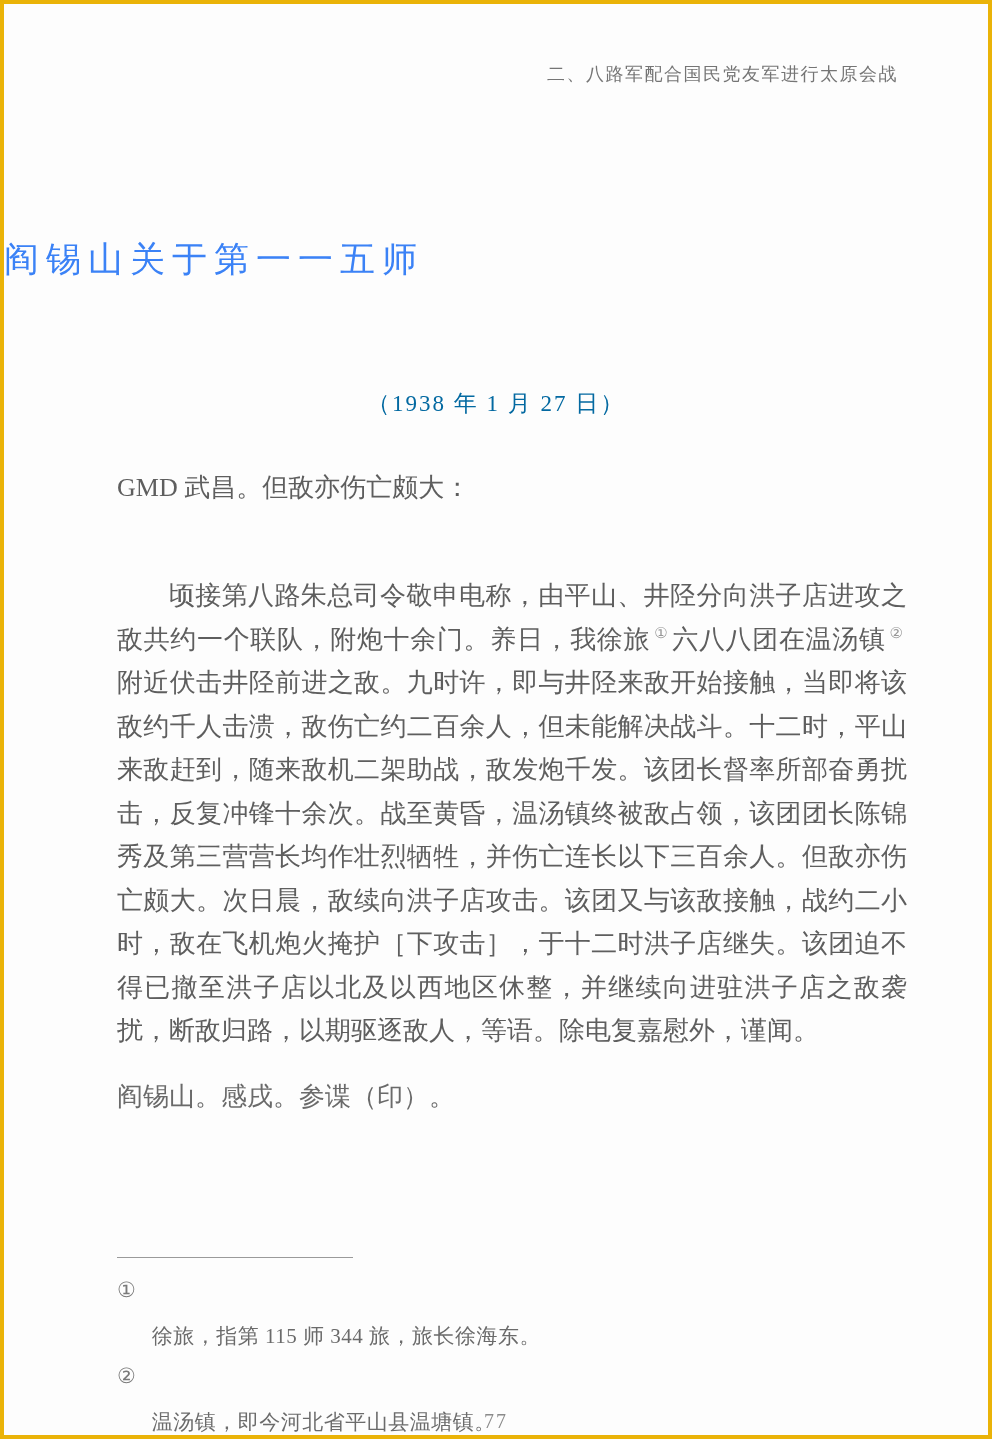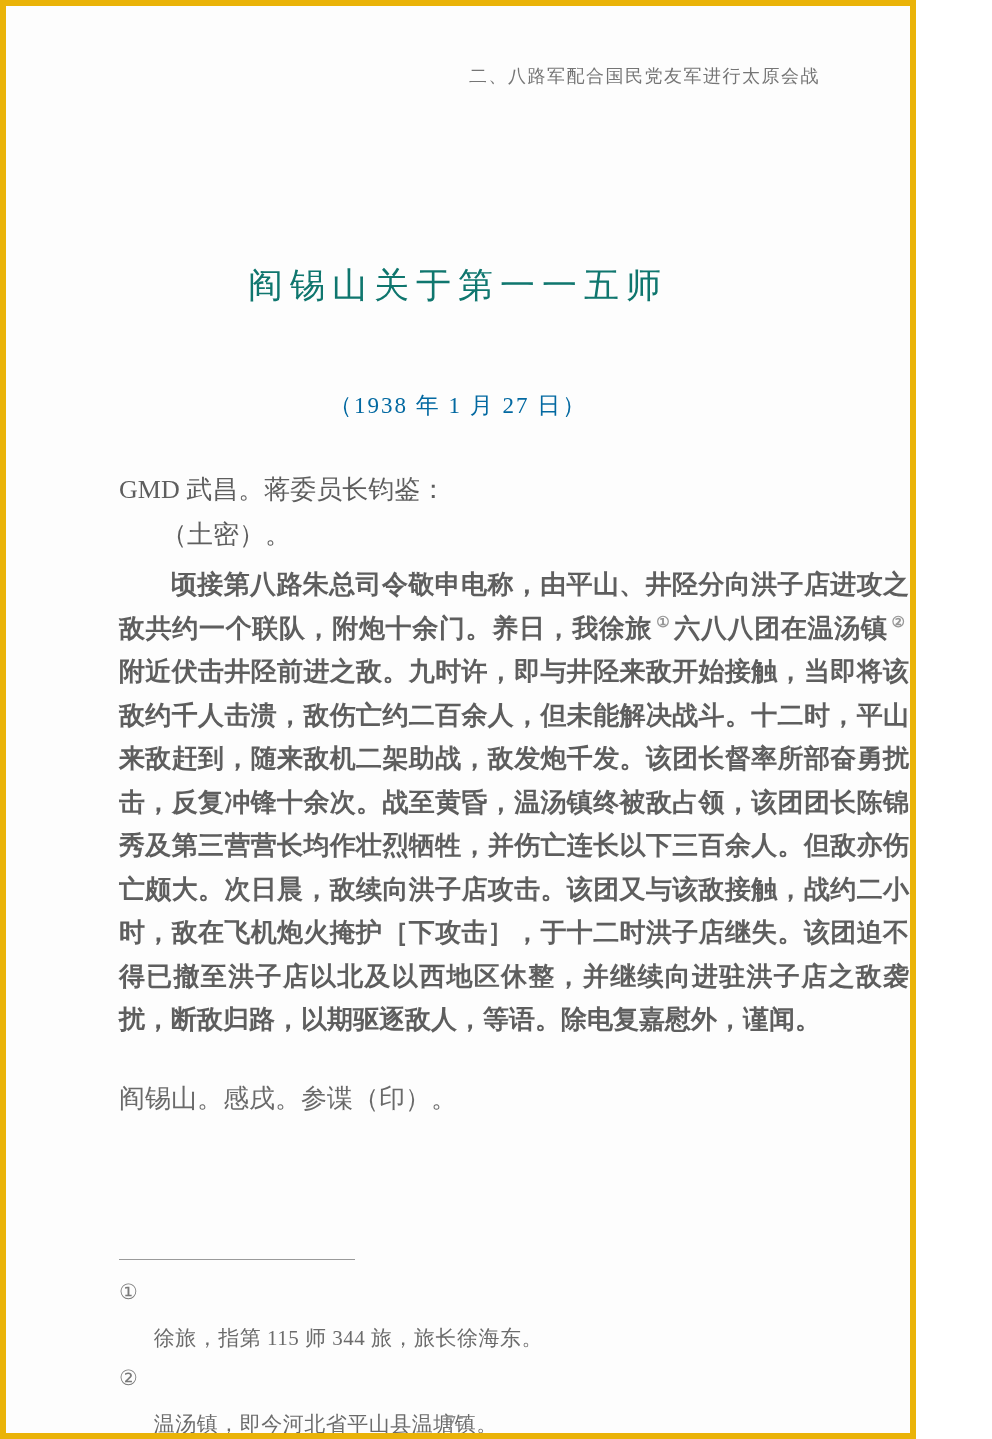--- a/index.html
+++ b/index.html
@@ -3,41 +3,41 @@
 <meta charset="utf-8">
 <style>
   * { margin: 0; padding: 0; box-sizing: border-box; }
   html, body { width: 992px; height: 1439px; }
   body {
     background: #ffffff;
     font-family: "Liberation Serif", "DejaVu Serif", serif;
   }
   .page {
     position: relative;
-    width: 916px;
+    width: 992px;
     height: 1439px;
     background: #fdfdfd;
-    border: 6px solid #eab308;
+    border: 4px solid #eab308;
     overflow: hidden;
   }
   .doc-header {
     position: absolute;
     top: 58px;
     right: 90px;
     font-size: 18px;
     letter-spacing: 1.5px;
     color: #757575;
   }
   .title-block {
     position: absolute;
-    top: 252px;
+    top: 228px;
     left: 0;
     width: 100%;
-    text-align: center;
-    color: #0f766e;
+    text-align: left;
+    color: #3b82f6;
     font-weight: 400;
   }
   .title-line {
     font-size: 35px;
     line-height: 55px;
     letter-spacing: 7px;
   }
   .doc-date {
     position: absolute;
     top: 384px;
@@ -59,28 +59,27 @@
   .secret-mark {
     position: absolute;
     top: 511px;
     left: 113px;
     width: 790px;
     font-size: 26px;
     padding-left: 42px;
   }
   .main-paragraph {
     position: absolute;
-    top: 557px;
+    top: 570px;
     left: 113px;
     width: 790px;
     font-size: 26px;
     line-height: 43.5px;
     text-align: justify;
     text-indent: 2em;
-    font-weight: bold;
   }
   .footnote-ref {
     font-size: 15px;
     vertical-align: super;
     line-height: 0;
     color: #979797;
     margin: 0 4px;
   }
   .signature {
     position: absolute;
@@ -136,23 +135,22 @@
 <div class="page">
 
   <div class="doc-header">二、八路军配合国民党友军进行太原会战</div>
 
   <div class="title-block">
     <div class="title-line">阎锡山关于第一一五师</div>
   </div>
 
   <div class="doc-date">（1938 年 1 月 27 日）</div>
 
-  <div class="salutation body-text">GMD 武昌。蒋委员长钧鉴：</div>
+  <div class="salutation body-text">GMD 武昌。但敌亦伤亡颇大：</div>
 
-  <div class="secret-mark body-text">（土密）。</div>
 
   <div class="main-paragraph body-text"><span>顷接第八路朱总司令敬申电称，由平山、井陉分向洪子店进攻之敌共约一个联队，附炮十余门。养日，我徐旅</span><span class="footnote-ref">①</span><span>六八八团在温汤镇</span><span class="footnote-ref">②</span><span>附近伏击井陉前进之敌。九时许，即与井陉来敌开始接触，当即将该敌约千人击溃，敌伤亡约二百余人，但未能解决战斗。十二时，平山来敌赶到，随来敌机二架助战，敌发炮千发。该团长督率所部奋勇扰击，反复冲锋十余次。战至黄昏，温汤镇终被敌占领，该团团长陈锦秀及第三营营长均作壮烈牺牲，并伤亡连长以下三百余人。但敌亦伤亡颇大。次日晨，敌续向洪子店攻击。该团又与该敌接触，战约二小时，敌在飞机炮火掩护［下攻击］，于十二时洪子店继失。该团迫不得已撤至洪子店以北及以西地区休整，并继续向进驻洪子店之敌袭扰，断敌归路，以期驱逐敌人，等语。除电复嘉慰外，谨闻。</span></div>
 
   <div class="signature">阎锡山。感戌。参谍（印）。</div>
 
   <div class="footnote-rule"></div>
 
   <div class="footnotes">
     <div class="footnote-row">
       <span class="footnote-marker">①</span>

